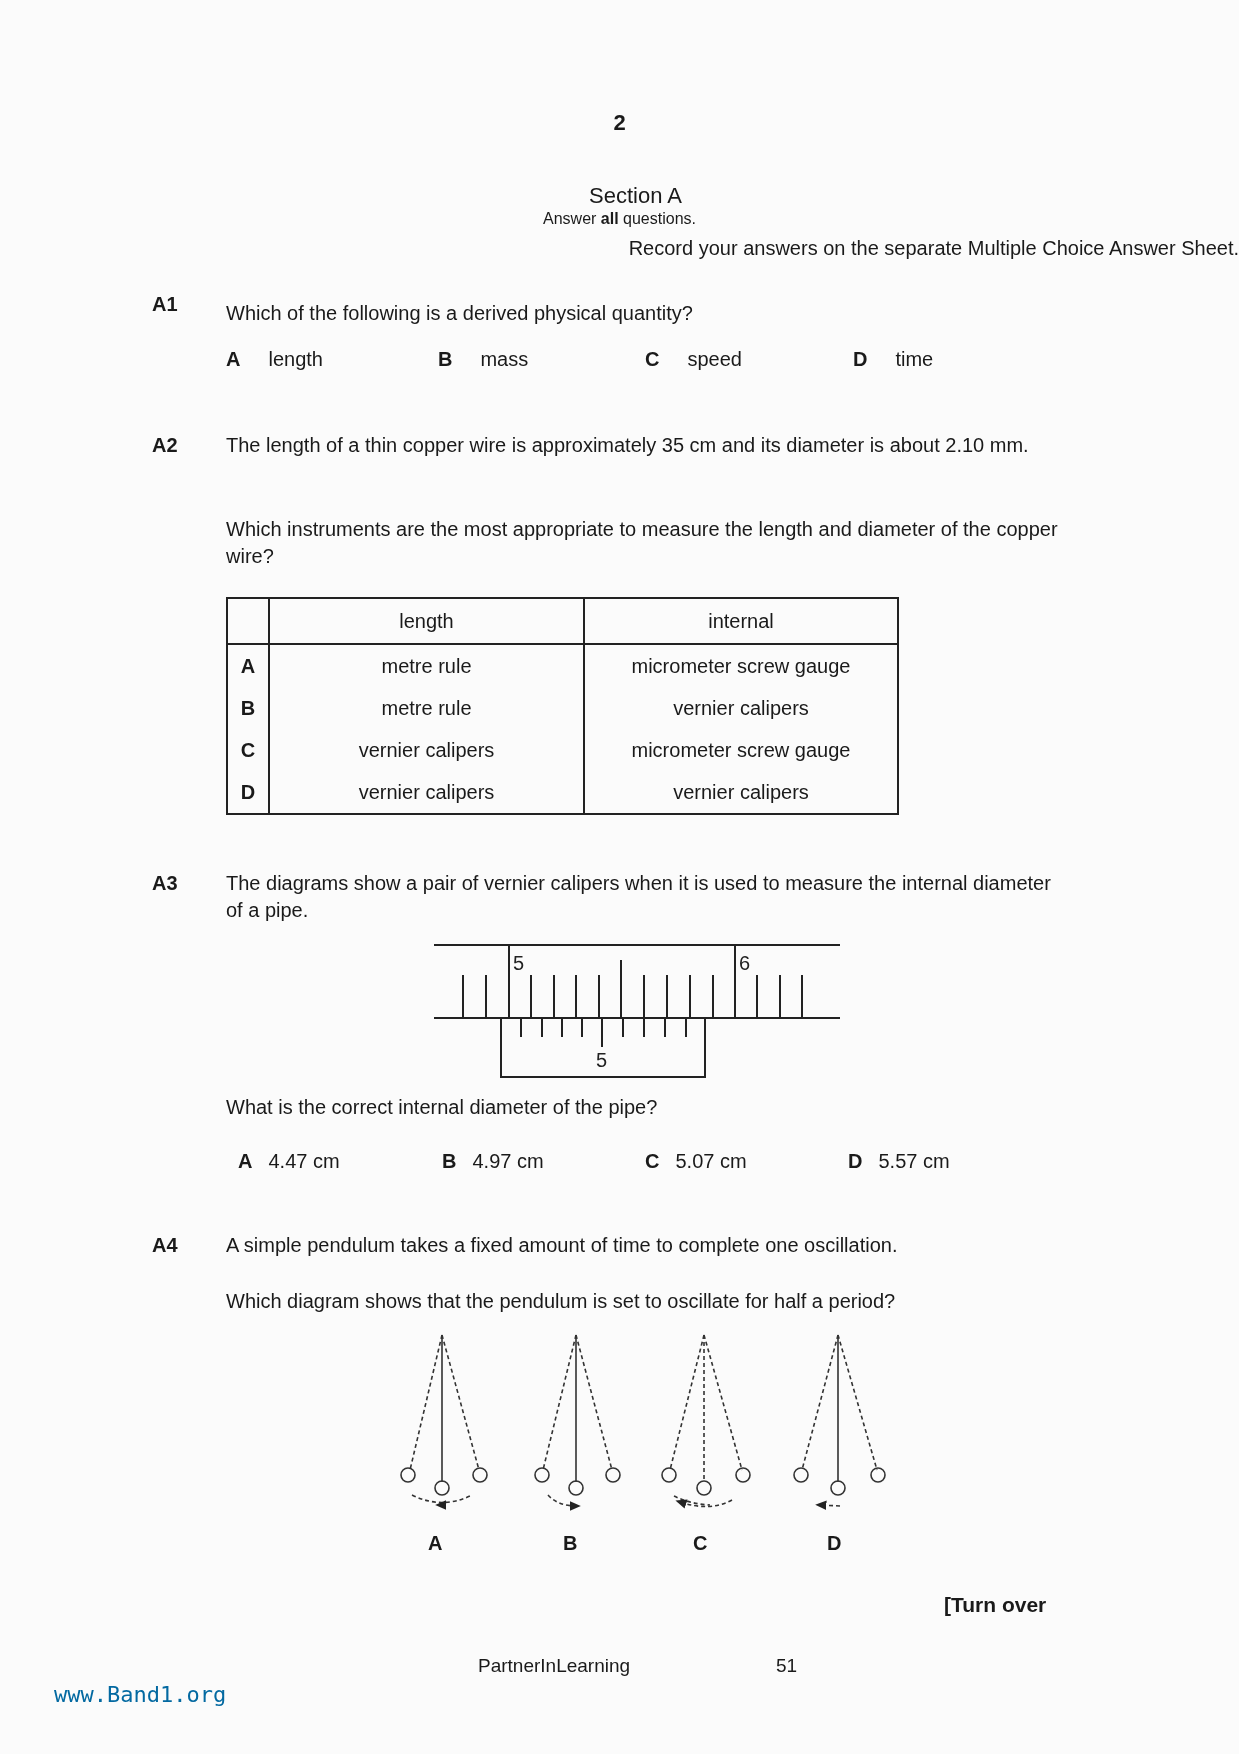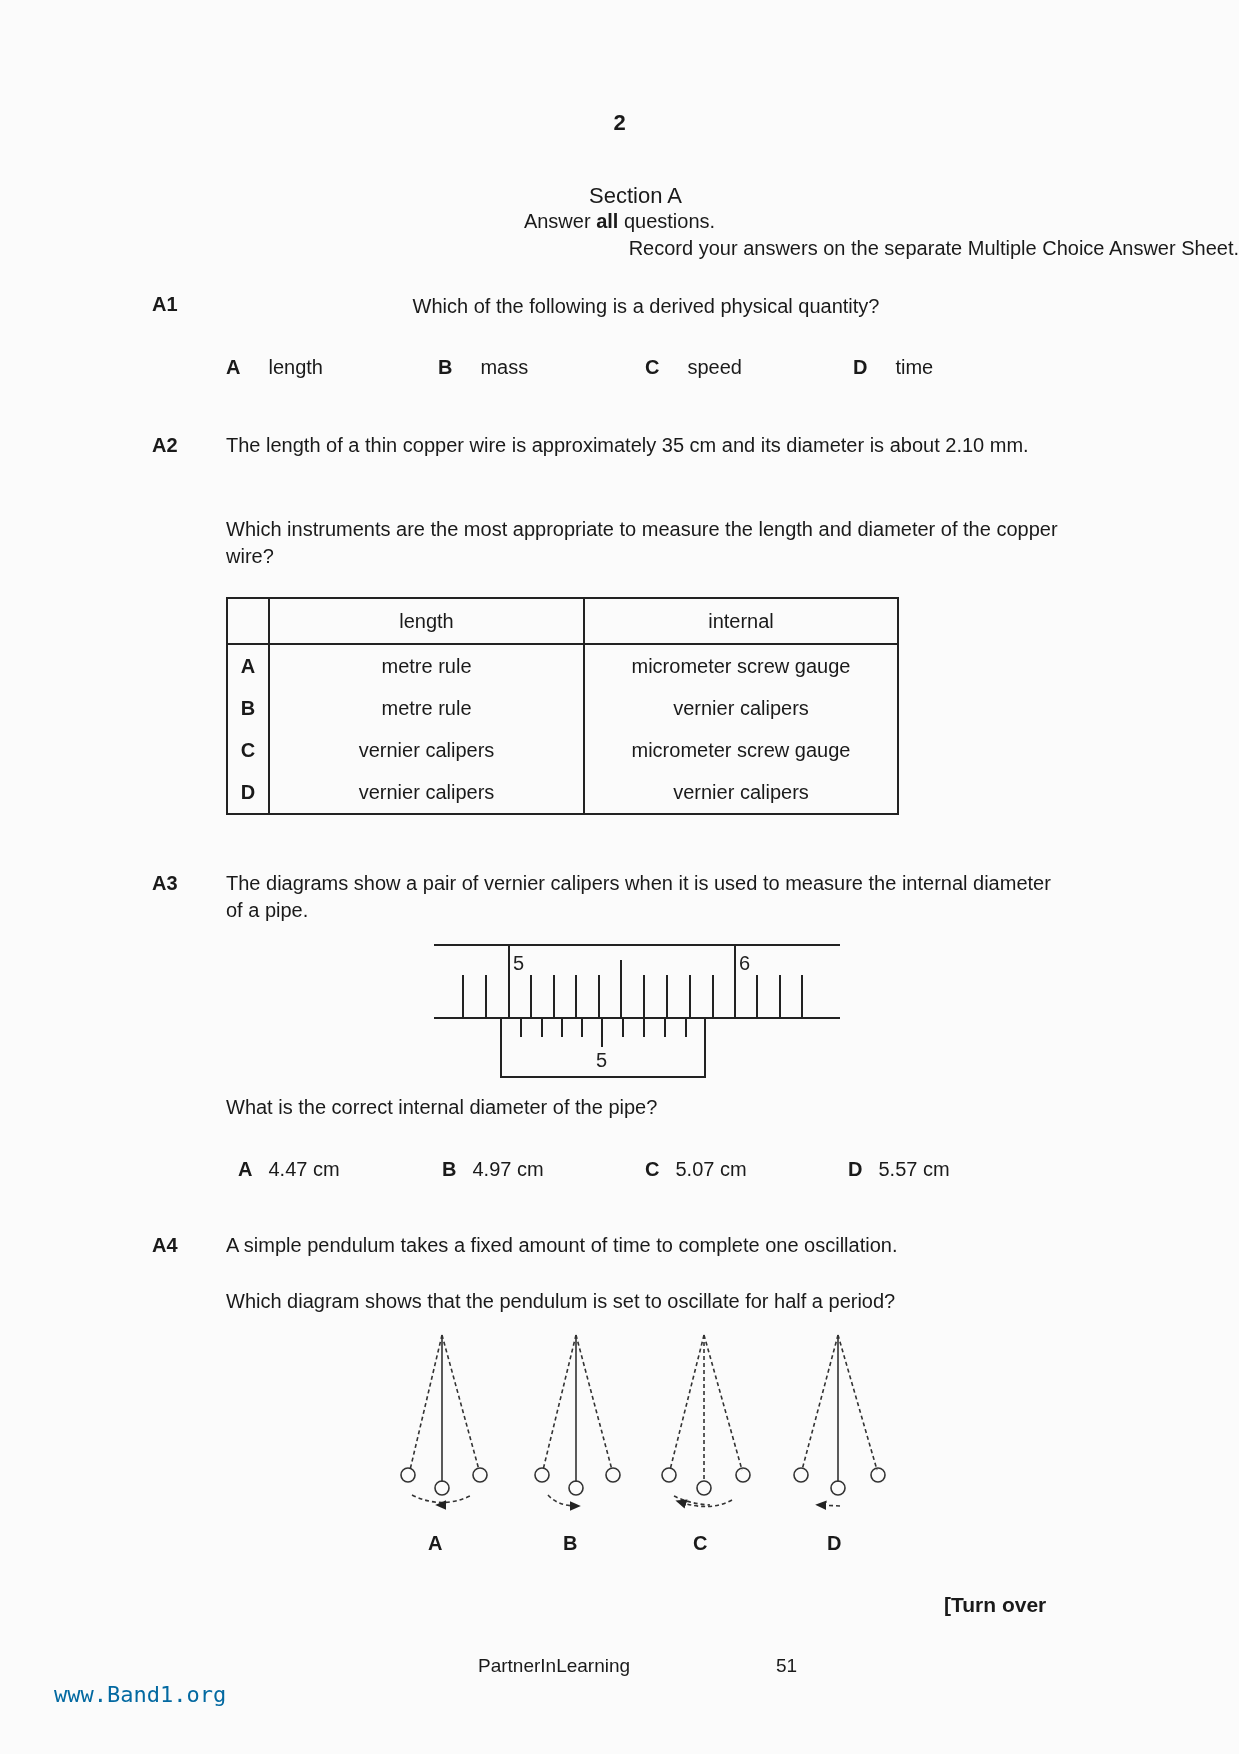--- a/index.html
+++ b/index.html
@@ -4,28 +4,28 @@
 <style>
   html, body { margin:0; padding:0; }
   body {
     width:1239px; height:1754px; position:relative; overflow:hidden;
     background:#fbfbfb; color:#1a1a1a;
     font-family:"Liberation Sans", sans-serif;
   }
   .abs { position:absolute; }
   .page-num { left:0; width:1239px; top:110px; text-align:center; font-size:22px; font-weight:bold; }
   .sec-title { left:0; width:1239px; top:183px; text-align:center; font-size:22px; font-weight:normal;margin-left:16px; }
-  .sec-sub { left:0; width:1239px; top:210px; text-align:center; font-size:20px; }
+  .sec-sub { left:0; width:1239px; top:210px; text-align:center; font-size:16px; }
   .sec-sub b { font-weight:bold; }
   .sec-inst { left:0; width:1239px; top:237px; text-align:right; font-size:20px; }
   .qnum { font-size:20px; font-weight:bold; left:152px; }
   .qtext { font-size:20px; left:226px; width:840px; line-height:27px; }
   .opt-row { font-size:20px; }
   .opt-row .letter { font-weight:bold; display:inline-block; }
-  .opt { position:absolute; white-space:nowrap;margin-top:8px; }
+  .opt { position:absolute; white-space:nowrap; }
   .opt .letter { margin-right:28px; }
   .a3opt .letter { margin-right:16px; }
   table.instr {
     position:absolute; left:226px; top:597px; border-collapse:collapse;
     font-size:20px; border:2px solid #222;
   }
   table.instr td, table.instr th {
     font-weight:normal; text-align:center; height:42px; padding:0;
   }
   table.instr th { border-bottom:2px solid #222; height:44px; }
@@ -40,21 +40,21 @@
 </style>
 </head>
 <body>
 
 <div class="abs page-num">2</div>
 <div class="abs sec-title">Section A</div>
 <div class="abs sec-sub"><span>Answer </span><b>all</b><span> questions.</span></div>
 <div class="abs sec-inst">Record your answers on the separate Multiple Choice Answer Sheet.</div>
 
 <div class="abs qnum" style="top:293px;">A1</div>
-<div class="abs qtext" style="top:293px;text-align:center;">Which of the following is a derived physical quantity?</div>
+<div class="abs qtext" style="top:300px;">Which of the following is a derived physical quantity?</div>
 <div class="abs opt-row" style="top:348px; left:0; width:1239px;">
   <span class="opt" style="left:226px;"><span class="letter">A</span><span>length</span></span>
   <span class="opt" style="left:438px;"><span class="letter">B</span><span>mass</span></span>
   <span class="opt" style="left:645px;"><span class="letter">C</span><span>speed</span></span>
   <span class="opt" style="left:853px;"><span class="letter">D</span><span>time</span></span>
 </div>
 
 <div class="abs qnum" style="top:434px;">A2</div>
 <div class="abs qtext" style="top:432px; width:840px;">The length of a thin copper wire is approximately 35 cm and its diameter is about 2.10 mm.</div>
 <div class="abs qtext" style="top:516px; width:840px;">Which instruments are the most appropriate to measure the length and diameter of the copper wire?</div>

